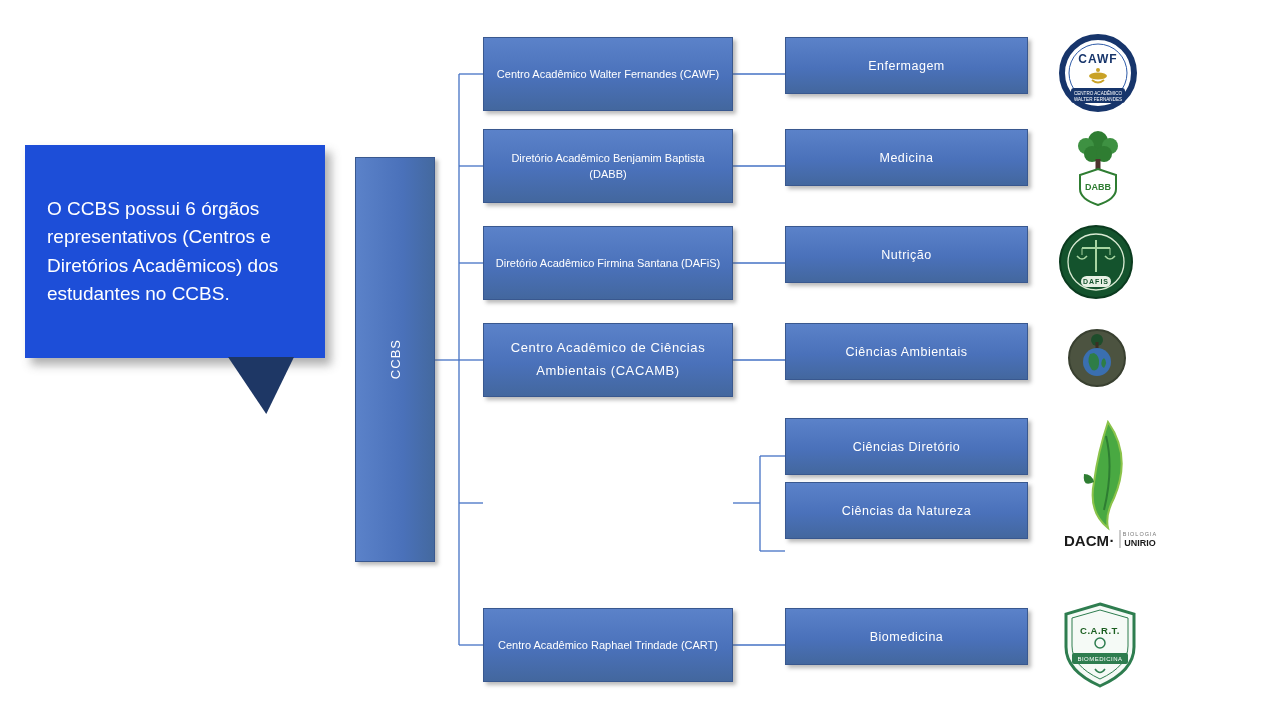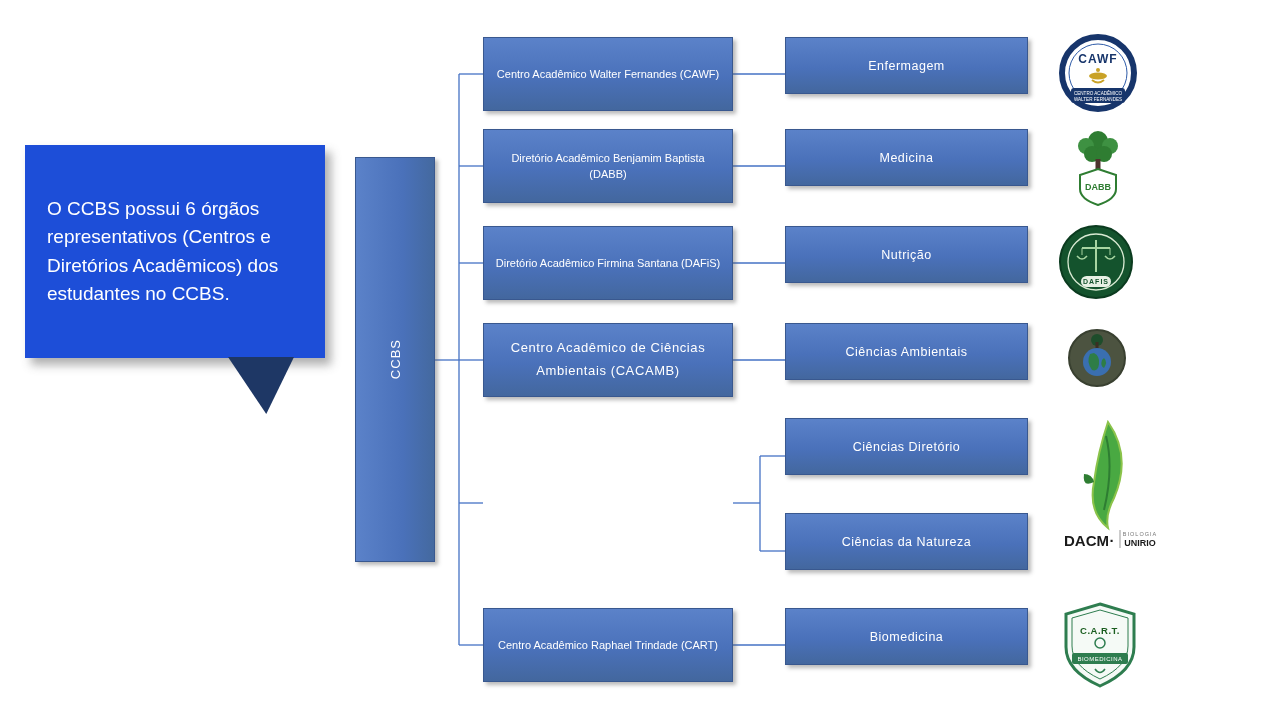--- a/index.html
+++ b/index.html
@@ -57,21 +57,21 @@
   .org-r3 { top: 226px; }
   .org-r4 { top: 323px; }
   .org-r5 { top: 466px; }
   .org-r6 { top: 608px; align-items: center; }
 
   .course-r1 { top: 37px; }
   .course-r2 { top: 129px; }
   .course-r3 { top: 226px; }
   .course-r4 { top: 323px; }
   .course-r5 { top: 418px; }
-  .course-r6 { top: 513px; align-items: center; }
+  .course-r6 { top: 482px; align-items: center; }
   .course-r7 { top: 608px; }
 
   
   .logo { position: absolute; }
   .logo-cawf   { left: 1059px; top: 33px; }
   .logo-dabb   { left: 1066px; top: 127px; }
   .logo-dafis  { left: 1058px; top: 224px; }
   .logo-cacamb { left: 1066px; top: 328px; }
   .logo-dacm   { left: 1048px; top: 418px; }
   .logo-cart   { left: 1062px; top: 601px; }

